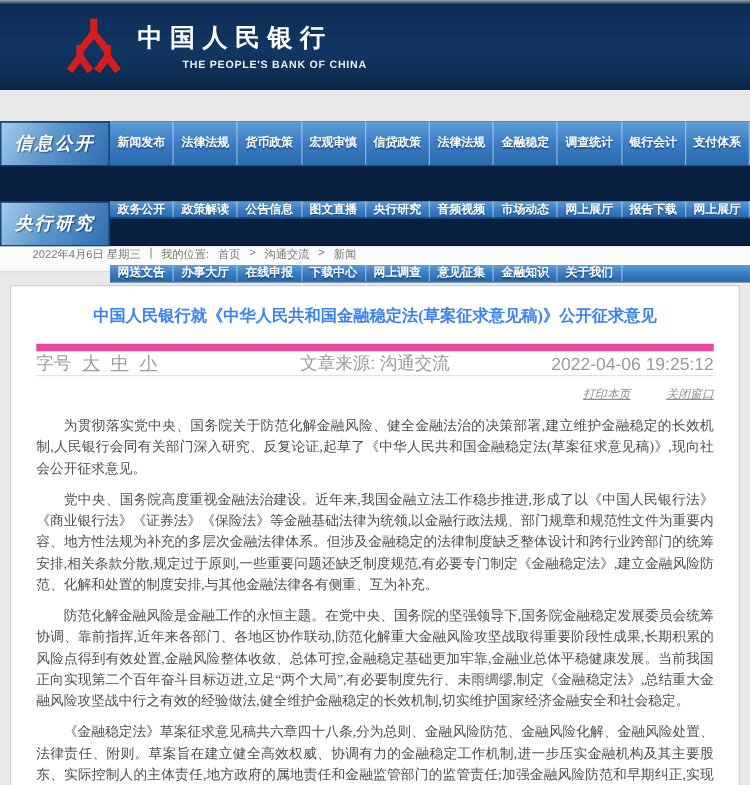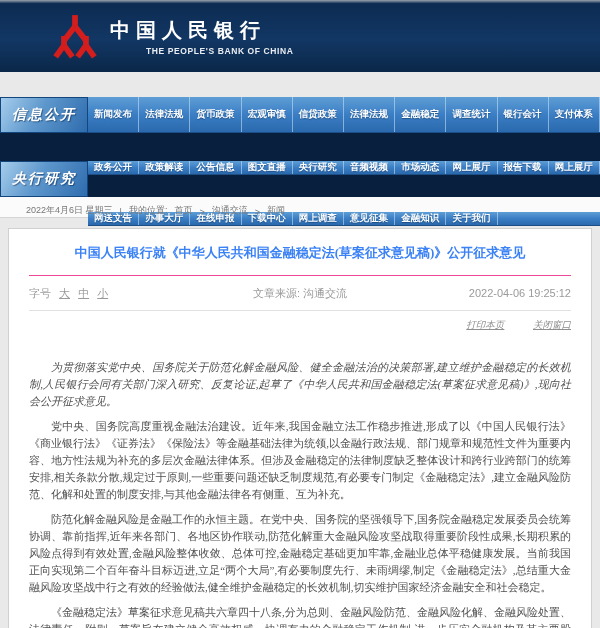--- a/index.html
+++ b/index.html
@@ -27,41 +27,41 @@
   .nav-rows { flex:1; display:flex; flex-direction:column;gap:37px; }
   .nav-row { flex:1; display:flex; background:linear-gradient(180deg,#5e9ed6 0%, #3b7ec4 50%, #2a69ad 100%);
     border-bottom:1px solid #1d4e86; }
   .nav-item { width:51.2px; flex:0 0 51.2px; display:flex; align-items:center; justify-content:center;
     color:#ffffff; font-size:9.5px; font-weight:bold; text-decoration:none; cursor:pointer;
     border-right:1px solid rgba(205,230,250,.55); text-shadow:0 1px 1px rgba(0,30,70,.45); white-space:nowrap; overflow:hidden; }
   .nav-sep { height:3px; background:#081f3d; }
 
   
   .crumbbar { height:21px; background:#fbfbfb; border-bottom:1px solid #d5d5d5;
-    display:flex; align-items:flex-end; padding-left:26px; font-size:9px; color:#777; }
+    display:flex; align-items:flex-start; padding-left:26px; font-size:9px; color:#777; }
   .crumbbar span { margin-right:7px; white-space:nowrap; }
   .crumb-link { cursor:pointer; }
 
   
   .page { padding:10px 8px 0; }
   .article-box { background:#ffffff; border:1px solid #d0d0d0; height:443px; overflow:hidden;
     padding:0 20px; font-family:"Liberation Serif", serif; }
   .article-title { margin-top:15px; text-align:center; font-size:13px; font-weight:bold; color:#3b82f6; }
-  .meta-bar { margin-top:13px; border-top:1px solid #ec4899; border-bottom:1px solid #e2e2e2;
-    height:36px; display:grid; grid-template-columns:1fr 1.2fr 1fr; align-items:center;
-    font-size:11px; color:#9a9a9a; font-family:"Liberation Sans", sans-serif; }
+  .meta-bar { margin-top:13px; border-top:6px solid #ec4899; border-bottom:1px solid #e2e2e2;
+    height:26px; display:grid; grid-template-columns:1fr 1.2fr 1fr; align-items:center;
+    font-size:14px; color:#9a9a9a; font-family:"Liberation Sans", sans-serif; }
   .meta-left { text-align:left; }
   .meta-center { text-align:center; }
   .meta-right { text-align:right; }
   .size-link { text-decoration:underline; color:#9a9a9a; margin-left:5px; cursor:pointer; }
   .actions { text-align:right; margin-top:8px; font-size:9.5px; font-family:"Liberation Sans", sans-serif; }
   .action-link { color:#8f8f8f; text-decoration:underline; margin-left:26px; cursor:pointer;font-style:italic; }
   .body-text p { margin-top:8px; text-indent:2em; font-size:11px; line-height:17px;
     color:#4f4f4f; text-align:justify; }
-  .body-text p:first-child { margin-top:27px;font-style:italic; }
+  .body-text p:first-child { margin-top:11px; }
 </style>
 </head>
 <body>
 
 <div class="banner">
   <div class="brand">
     <svg class="emblem" viewBox="0 0 44 44">
       <g stroke="#d41d1d" stroke-width="5.5" fill="none" stroke-linecap="butt">
         <path d="M22 2 L22 13"></path>
         <path d="M22 13 L11 27"></path>

